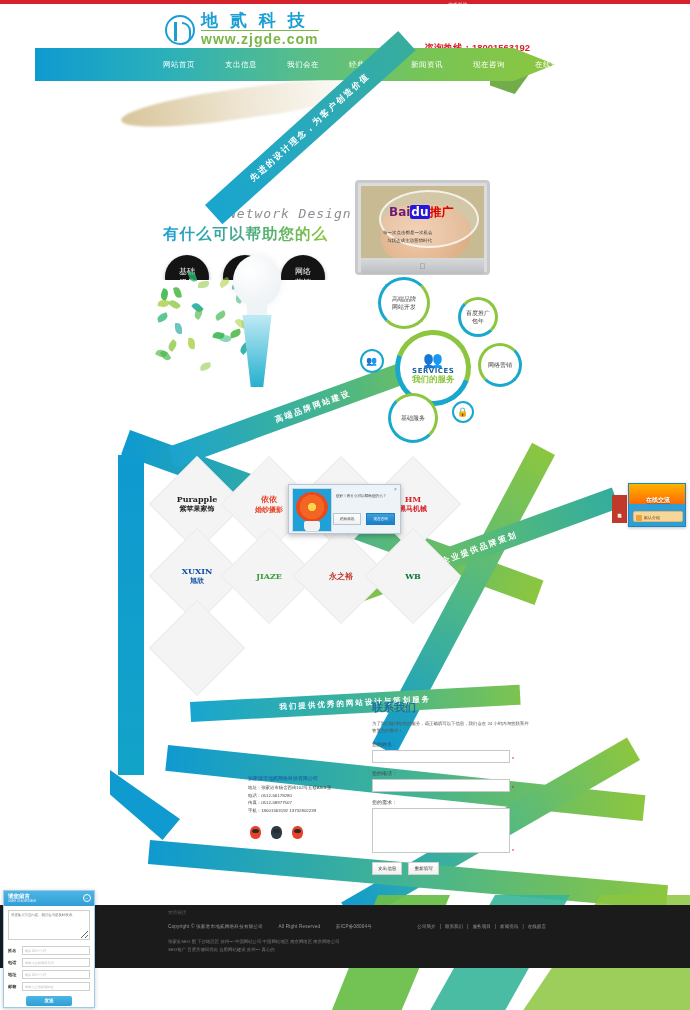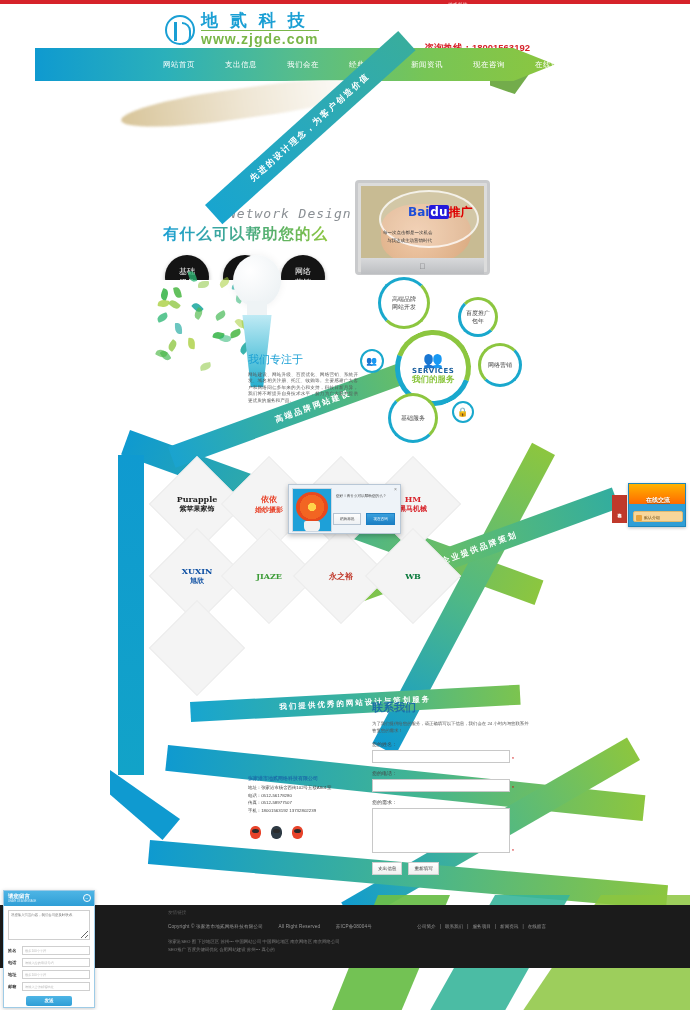--- a/index.html
+++ b/index.html
@@ -56,21 +56,21 @@
           font-family:"DejaVu Sans",sans-serif; box-shadow:0 2px 4px rgba(0,0,0,.3);}
 
   
   .monitor { position:absolute; left:355px; top:100px; width:135px; height:95px; background:#dcdcdc;
              border:3px solid #c9cacc; border-radius:4px; padding:3px;}
   .screen { width:100%; height:72px; background:#c8bb93; overflow:hidden; position:relative; }
   .screen .hand { position:absolute; left:20px; top:18px; width:90px; height:60px;
                   background:radial-gradient(circle at 40% 50%, #f0c9a8, #d9a97f); border-radius:40% 45% 50% 40%; }
   .screen .lens { position:absolute; left:18px; top:4px; width:100px; height:58px; border:2px solid rgba(255,255,255,.75); border-radius:50%;
                   background:rgba(255,255,255,.18);}
-  .screen .baidu { position:absolute; left:28px; top:18px; font-size:12px; font-weight:bold; font-family:"DejaVu Sans",sans-serif;} .screen .baidu .ai{color:#1d4ed8;margin-left:19px;} .screen .baidu .du{color:#fff;background:#2319dc;padding:0 1px;border-radius:2px;}
+  .screen .baidu { position:absolute; left:28px; top:18px; font-size:12px; font-weight:bold; font-family:"DejaVu Sans",sans-serif;} .screen .baidu .ai{color:#701a75;} .screen .baidu .du{color:#fff;background:#2319dc;padding:0 1px;border-radius:2px;}
   .screen .baidu .tg{color:#d00;}
   .screen .subline { position:absolute; left:22px; top:44px; font-size:4.5px; color:#333; white-space:nowrap;}
   .screen .subline2 { position:absolute; left:26px; top:52px; font-size:4.5px; color:#333; white-space:nowrap;}
   .monitor .chin { height:16px; background:linear-gradient(#d8d9db,#bcbec1); text-align:center; }
   .monitor .chin .apple { display:inline-block; font-size:8px; color:#6d6e70; line-height:16px;}
 
   
   .ribbon { position:absolute; color:#fff; font-weight:bold; font-family:"DejaVu Sans",sans-serif;
             display:flex; align-items:center; justify-content:center; white-space:nowrap; }
   .rb1 { left:205px; top:205px; width:260px; height:26px; font-size:8.5px; letter-spacing:2px;
@@ -355,24 +355,20 @@
     <div class="ring s3">
       <div>网络营销</div>
     </div>
     <div class="ring s4">
       <div>基础服务</div>
     </div>
     <div class="ring ic1">👥</div>
     <div class="ring ic2">🔒</div>
   </div>
 
-  <div class="focus">
-    <h3>我们专注于</h3>
-    <p>网站建设、网站升级、百度优化、网络营销、系统开发、域名相关注册、托江、收购等。主要感谢广大客户和网络同仁多年来的关心和支持，科技日新月异，我们将不断提升自身技术水平，努力为广大客户提供更优质的服务和产品。</p>
-  </div>
 
   <div class="cases" id="cases">
       <div class="dia" style="left: 0px; top: 0px;">
         <div class="in">
           <div class="logo-txt" style="color:#222">Purapple</div>
           <div class="logo-sub" style="color:#222">紫苹果家饰</div>
         </div>
       </div>
       <div class="dia" style="left: 72px; top: 0px;">
         <div class="in">

